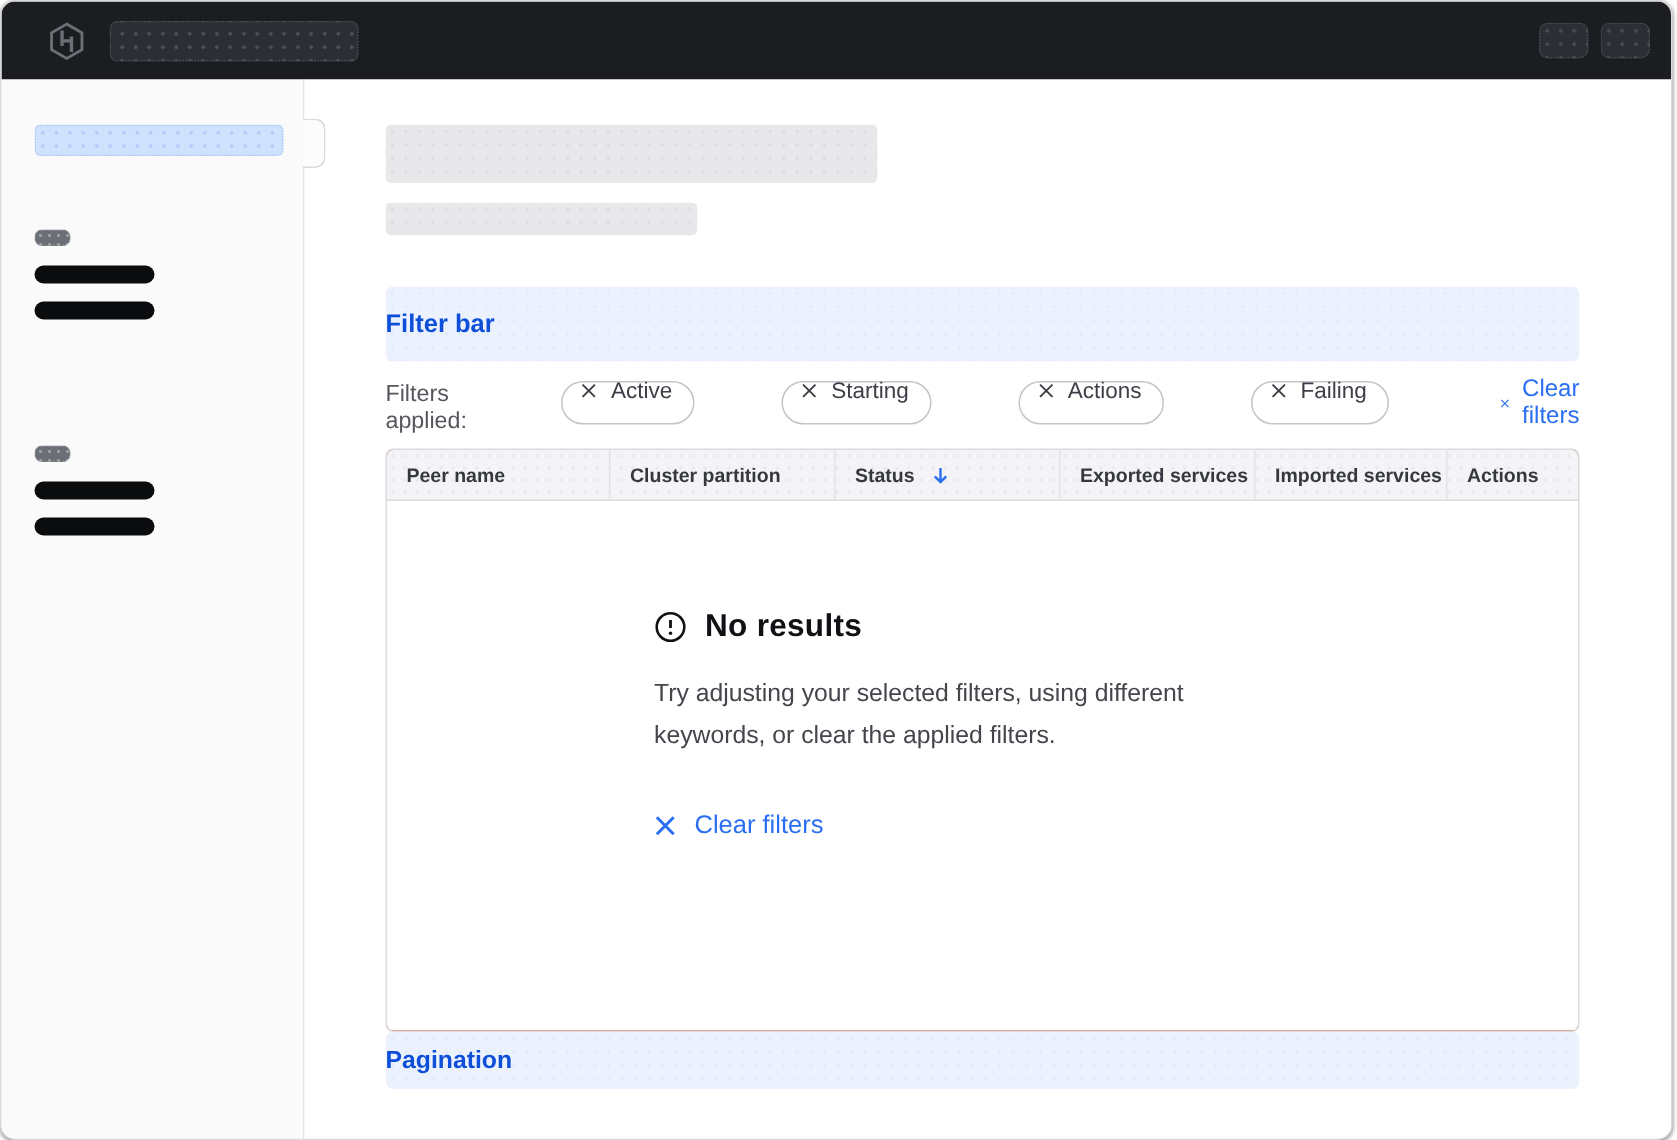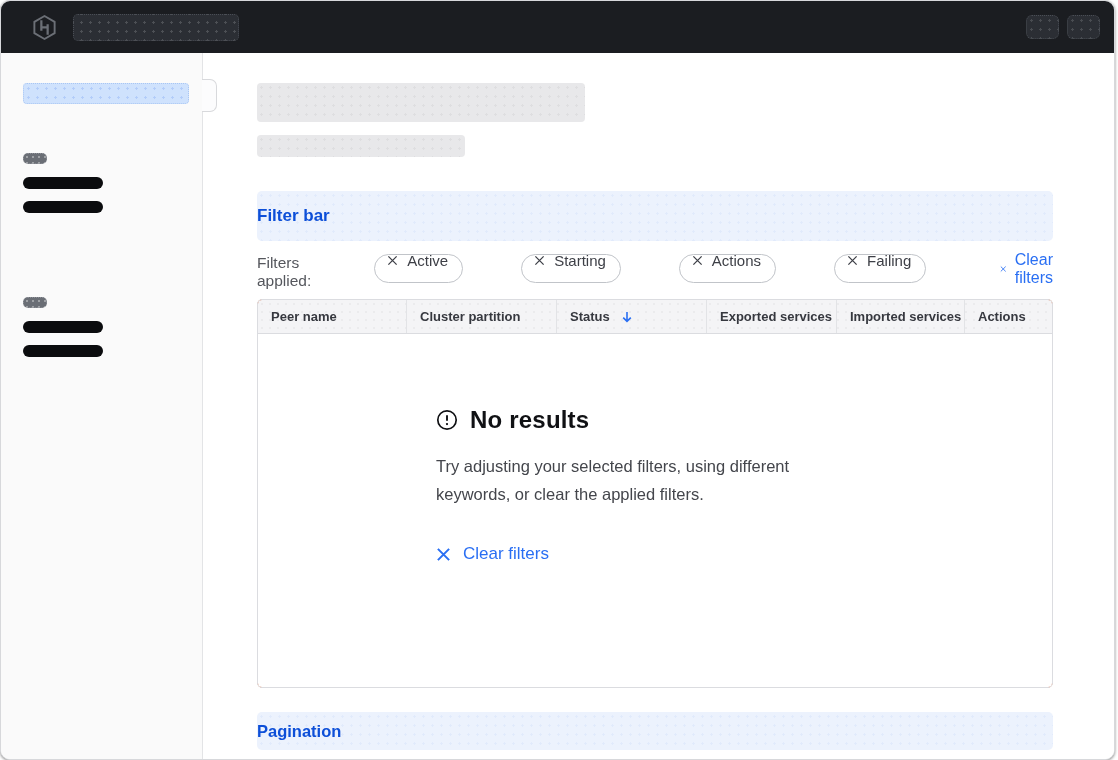--- a/index.html
+++ b/index.html
@@ -67,21 +67,21 @@
   .skel-title{ width:328px; height:39px; }
   .skel-sub{ width:208px; height:22px; margin-top:13px; }
   .banner{
     width:796px; border-radius:5px; background:#ecf2fd;
     display:flex; align-items:center; 
     background-image:radial-gradient(rgba(28,91,234,.05) 1px, transparent 1.4px);
     background-size:9px 9px;
   }
   .banner-label{ color:#0d4fd8; font-weight:bold; font-size:17px; }
   .banner-filter{ height:50px; margin-top:34px; }
-  .banner-pagination{ height:38px; margin-top:24px; }
+  .banner-pagination{ height:38px; margin-top:0; }
   .banner-pagination .banner-label{ font-size:16.5px; }
   
   .filters-row{ margin-top:13px; height:30px; display:flex; width:796px;gap:40px; }
   .filters-label{ color:#55575d; font-size:15.5px; margin-right:23px; }
   .pill{
     display:flex; align-items:center; height:29px; padding:0 14px 16px 12px;
     border:1px solid #c1c4c9; border-radius:15px; background:#ffffff;
     margin-right:18px; cursor:pointer;
   }
   .pill .x-icon{ width:11px; height:11px; color:#3d3f46; margin-right:9px; }
@@ -106,21 +106,21 @@
     font-size:13px; font-weight:bold; color:#36383f;
     border-right:1px solid #e2e3e6; cursor:pointer;
   }
   .th:last-child{ border-right:none; flex:1; }
   .sort-arrow{ width:14px; height:14px; color:#2a6ff3; margin-left:10px; }
   .tbody{ height:353px; background:#ffffff; }
   
   .empty-state{ padding:72px 0 0 178px; width:630px; }
   .es-head{ display:flex; align-items:center; }
   .es-icon{ width:22px; height:22px; color:#101114; margin-right:12px; flex:0 0 auto; }
-  .es-title{ font-size:24px; font-weight:bold; color:#101114; letter-spacing:.2px; }
+  .es-title{ font-size:21px; font-weight:bold; color:#101114; letter-spacing:.2px; }
   .es-desc{
     margin-top:18px; max-width:428px; font-size:16.5px; color:#44464c; line-height:28px;
   }
   .es-link{
     display:flex; align-items:center; margin-top:36px; color:#2a6ff3; cursor:pointer; width:fit-content;
   }
   .es-link .x-icon{ width:15px; height:15px; margin-right:12px; }
   .es-link-label{ font-size:17px; font-weight:500; }
 </style>
 </head>

